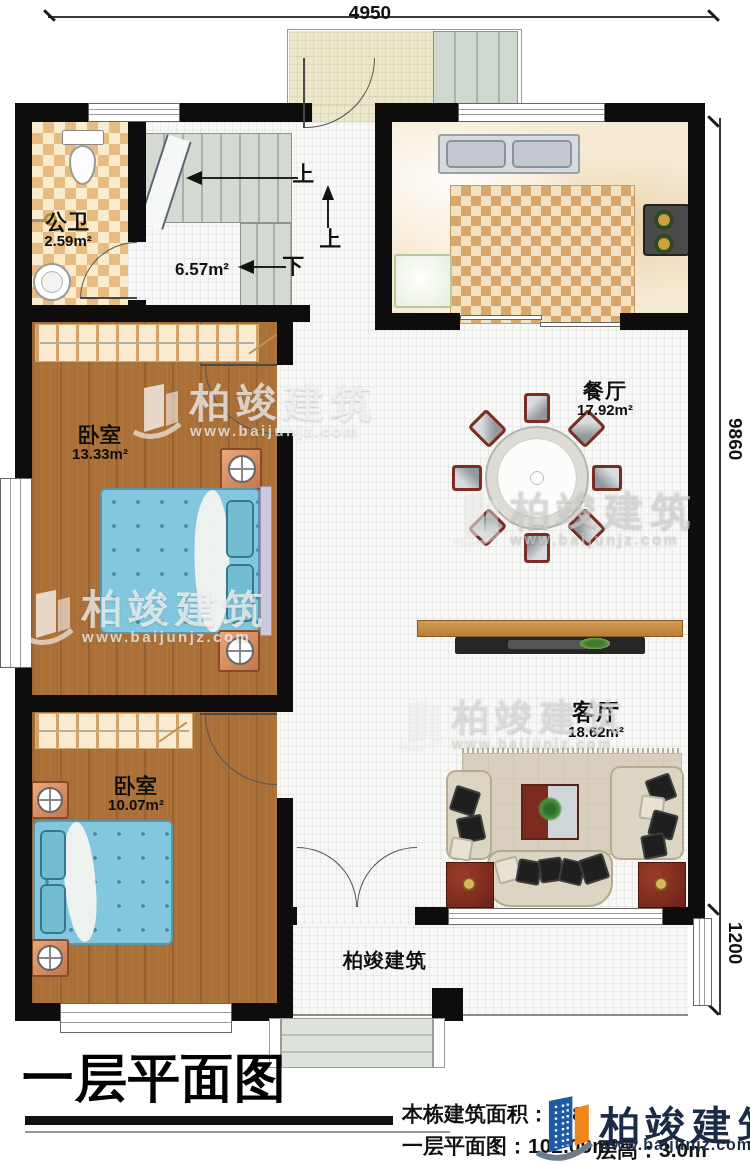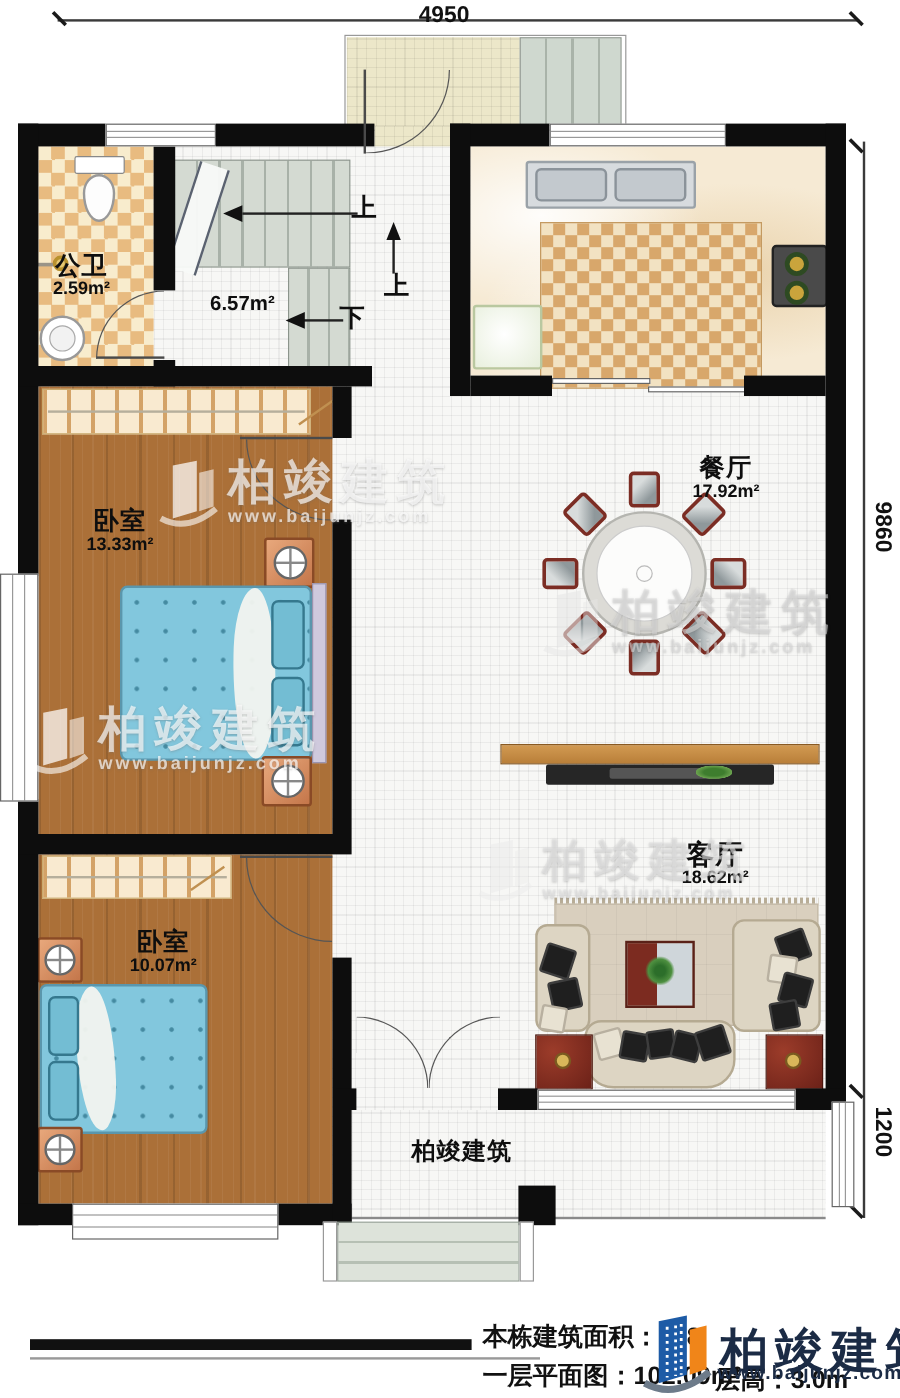--- a/index.html
+++ b/index.html
@@ -242,21 +242,21 @@
   <div class="arc" style="left:357px;top:847px;width:60px;height:60px;border-top:1.5px solid #555;border-left:1.5px solid #555;border-top-left-radius:100%;"></div>
 
   <div class="abs" style="left:269px;top:1018px;width:12px;height:50px;background:#fff;border:1px solid #999;box-sizing:border-box;"></div>
   <div class="steps-v" style="left:281px;top:1018px;width:152px;height:50px;"></div>
   <div class="abs" style="left:433px;top:1018px;width:12px;height:50px;background:#fff;border:1px solid #999;box-sizing:border-box;"></div>
 
   <div class="room-label" style="left:36px;top:211px;width:64px;">
     <div class="rname">公卫</div>
     <div class="rarea">2.59m²</div>
   </div>
-  <div class="room-label" style="left:168px;top:244px;width:68px;">
+  <div class="room-label" style="left:168px;top:261px;width:68px;">
     <div class="rarea" style="font-size:17px;">6.57m²</div>
   </div>
   <div class="room-label" style="left:568px;top:380px;width:74px;">
     <div class="rname">餐厅</div>
     <div class="rarea">17.92m²</div>
   </div>
   <div class="room-label" style="left:66px;top:424px;width:68px;">
     <div class="rname">卧室</div>
     <div class="rarea">13.33m²</div>
   </div>
@@ -310,20 +310,21 @@
           <path d="M14 6 L34 2 L34 44 L14 50 Z" fill="rgba(235,235,235,0.6)"></path>
           <path d="M36 12 L48 9 L48 40 L36 44 Z" fill="rgba(235,235,235,0.45)"></path>
           <path d="M4 50 Q26 62 50 42" stroke="rgba(235,235,235,0.5)" stroke-width="5" fill="none"></path>
         </svg></span>
     <span>
       <div class="wm-brand" style="font-size:37px;">柏竣建筑</div>
       <div class="wm-url" style="font-size:14px;">www.baijunjz.com</div>
     </span>
   </div>
 
+  <div class="abs" style="left:22px;top:1044px;font-size:52px;font-weight:bold;color:#000;letter-spacing:1px;">一层平面图</div>
   <div class="abs" style="left:25px;top:1116px;width:368px;height:9px;background:#111;"></div>
   <div class="abs" style="left:25px;top:1131px;width:425px;height:2px;background:#999;"></div>
 
   <div class="footer-stat" style="left:402px;top:1100px;">
     <span>本栋建筑面积：</span><span>188.</span>
   </div>
   <div class="footer-stat" style="left:402px;top:1132px;">
     <span>一层平面图：</span><span>102.09m²</span>
   </div>
   <div class="footer-stat" style="left:596px;top:1136px;">

